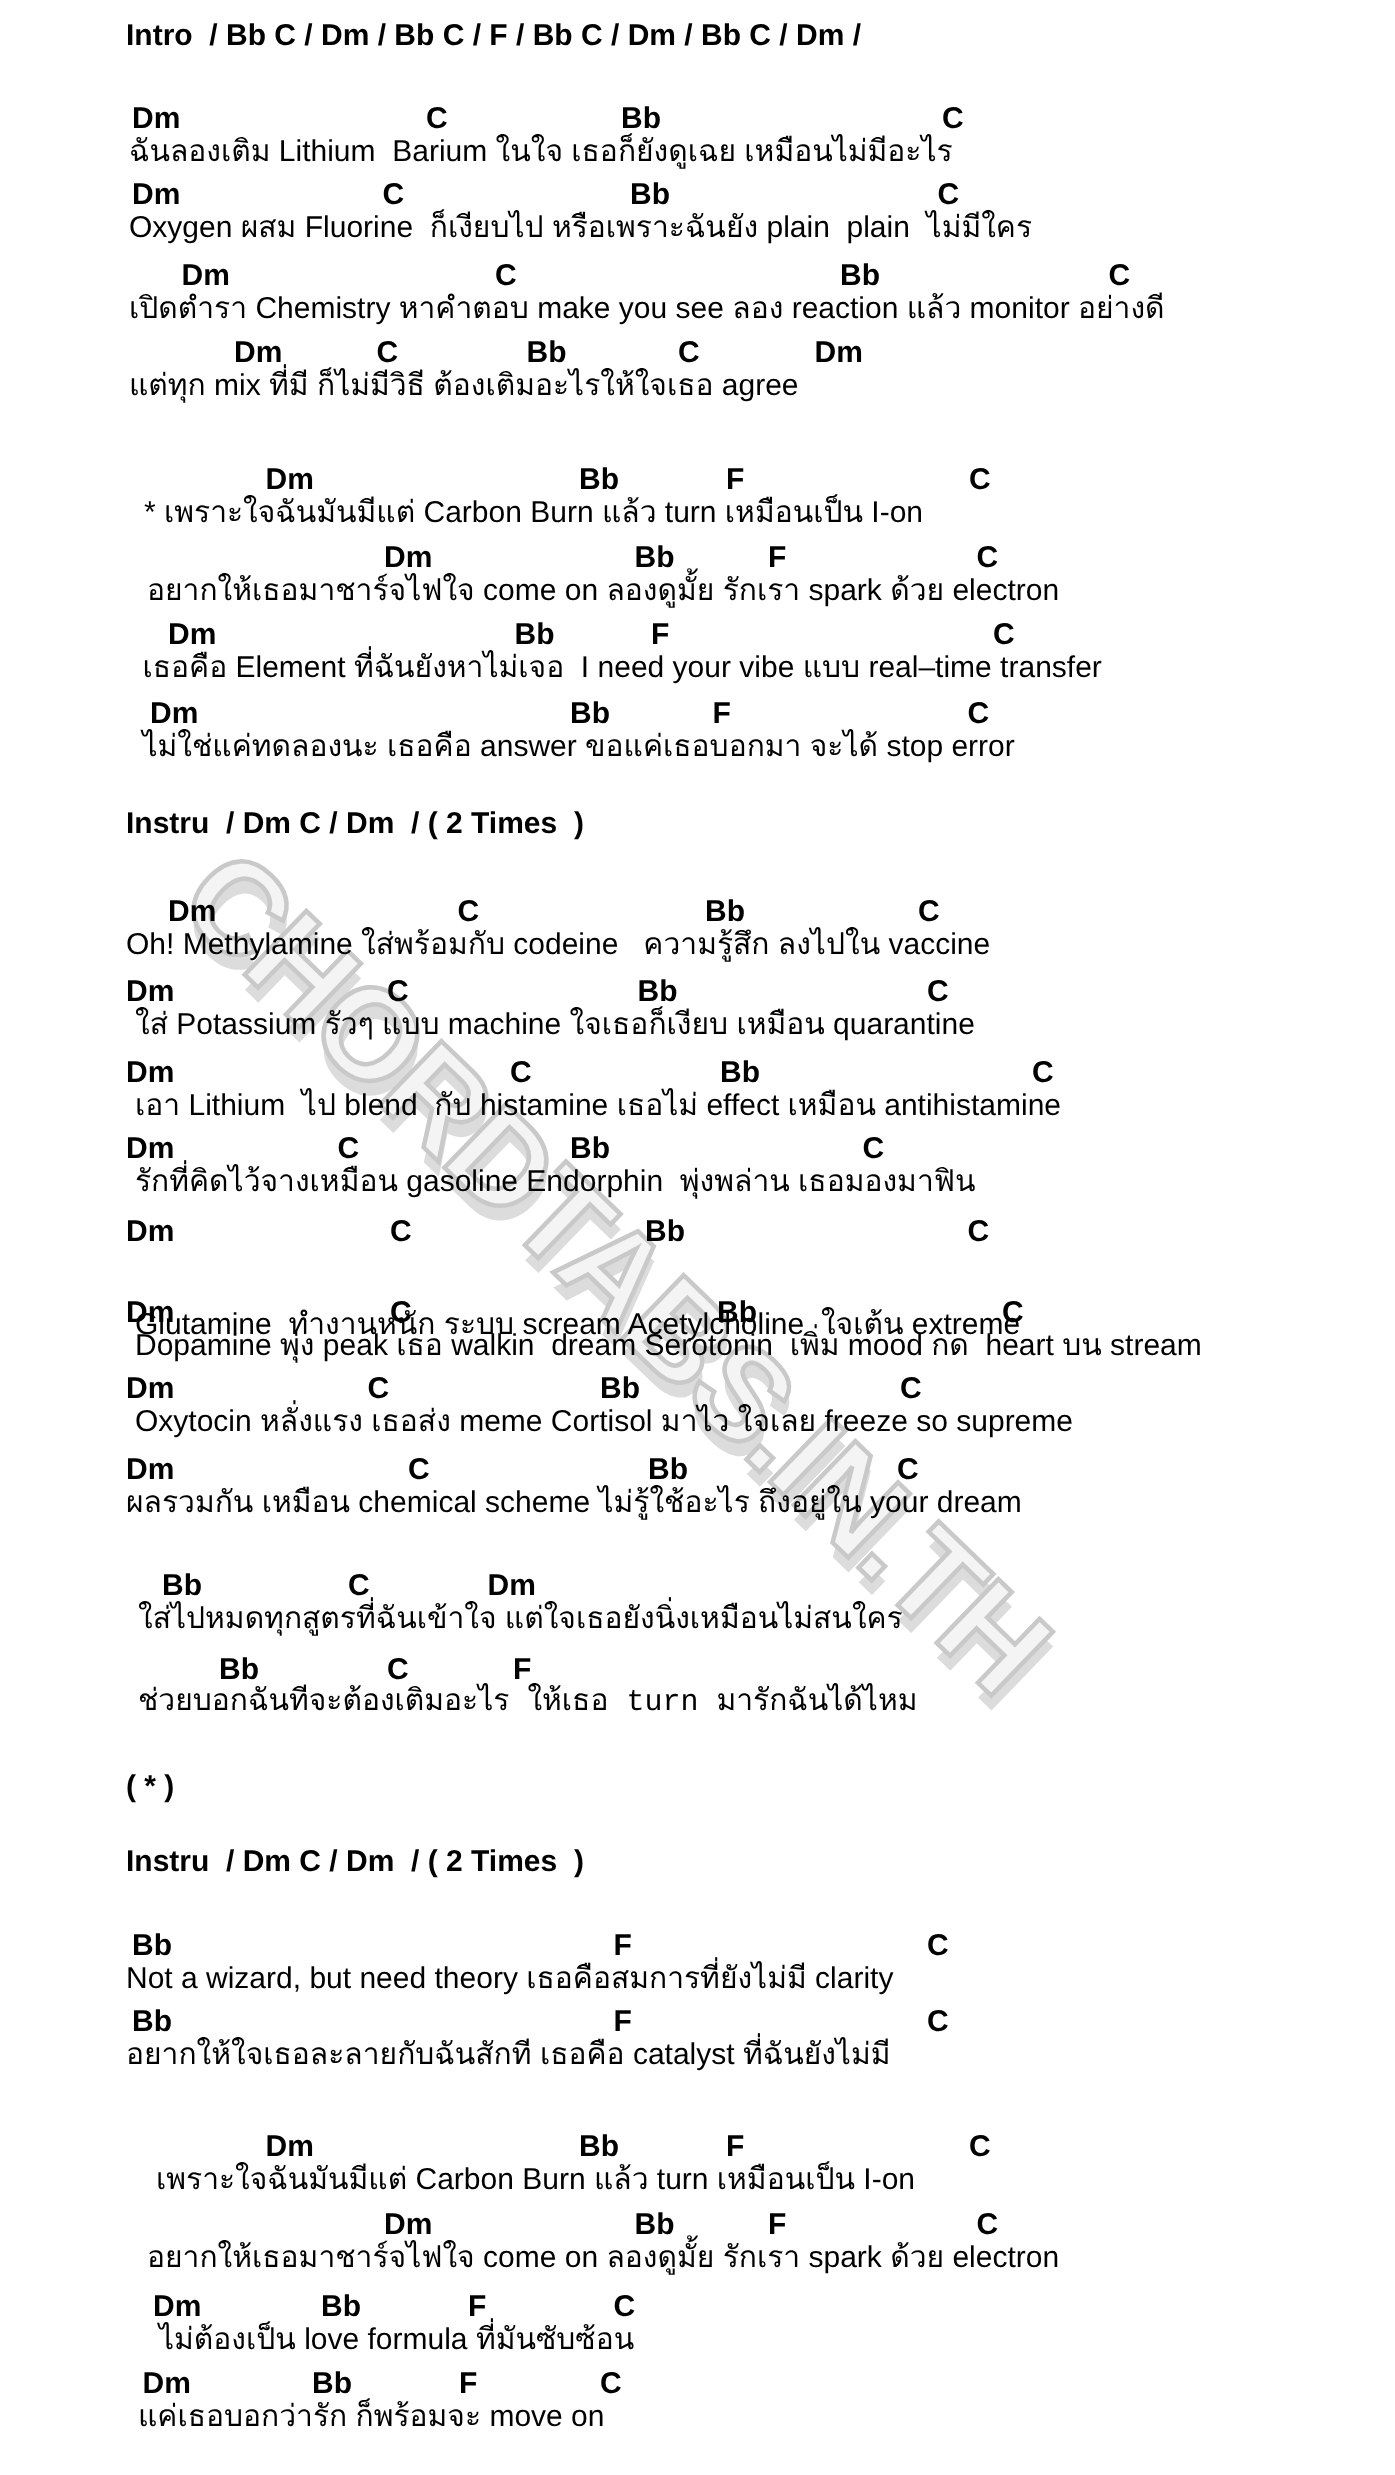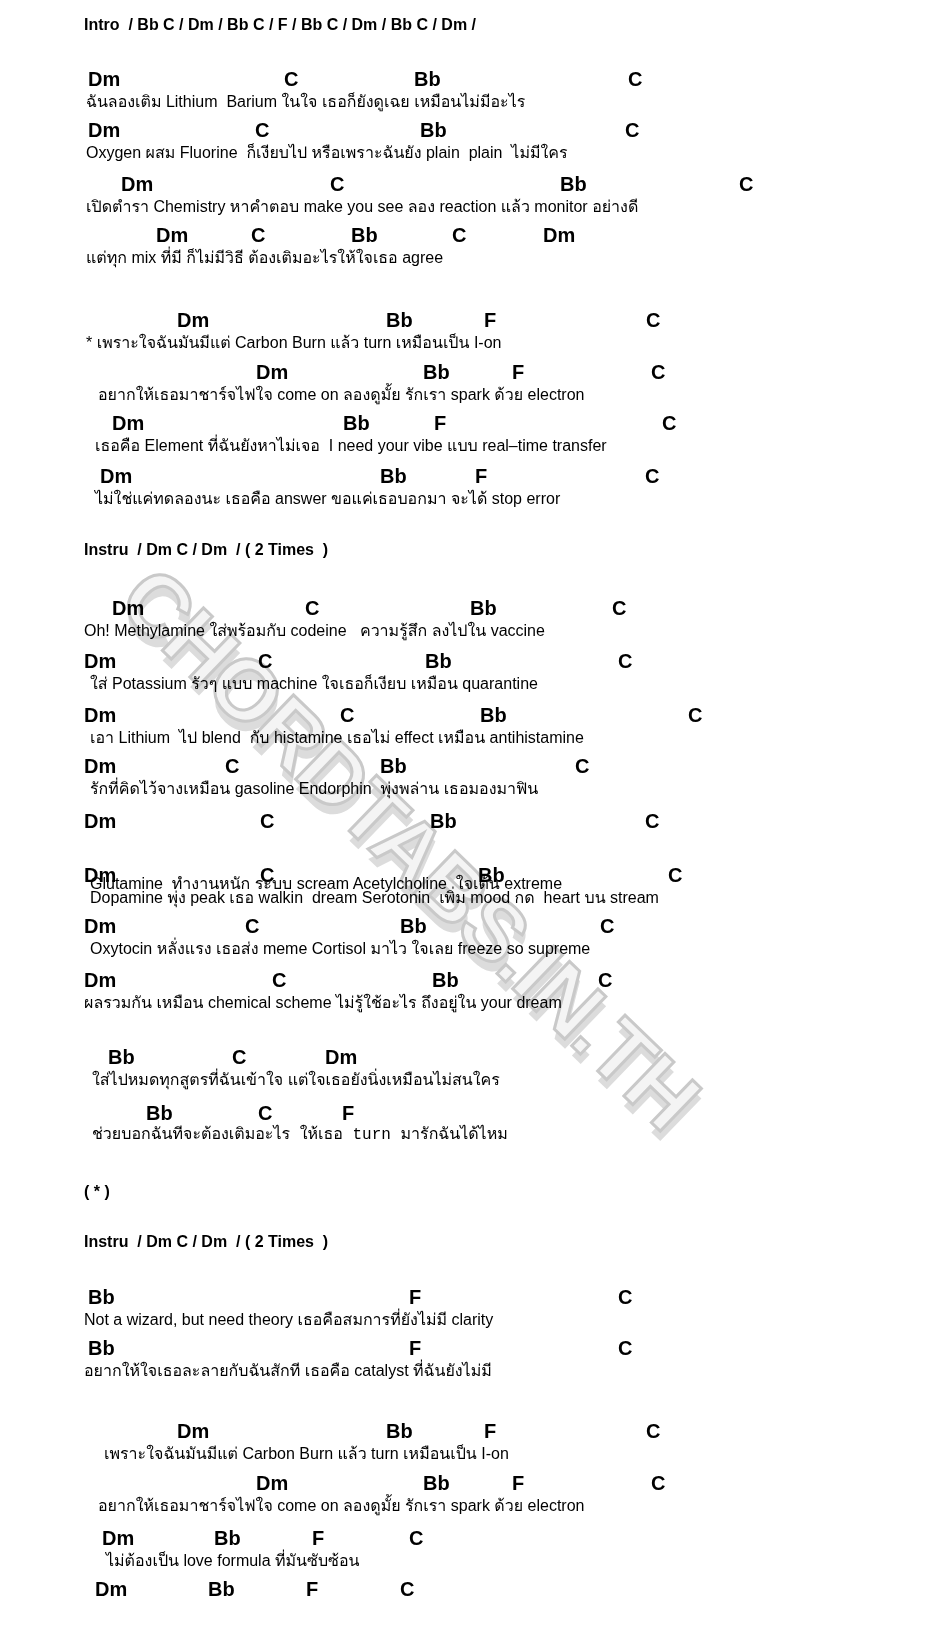--- a/index.html
+++ b/index.html
@@ -25,21 +25,21 @@
     color:#f4f4f4;
     -webkit-text-stroke:3px #c9c9c9;
     text-shadow:7px 7px 0 #dcdcdc;
     z-index:0;
     user-select:none;
   }
   #song-layer{position:absolute;left:0;top:0;right:0;bottom:0;z-index:1;}
   .line{
     position:absolute;
     white-space:pre;
-    font-size:16px;
+    font-size:20px;
     line-height:23px;
   }
   .header{font-weight:bold;}
   .chord-row{position:absolute;left:0;width:100%;height:23px;}
   .chord{
     position:absolute;
     top:0;
     font-weight:bold;
     font-size:20px;
     line-height:23px;
@@ -81,21 +81,21 @@
         <span class="chord" style="left: 452px;">C</span>
         <span class="chord" style="left: 543px;">Dm</span>
       </div>
       <div class="line lyric" style="left: 86px; top: 246px;">แต่ทุก mix ที่มี ก็ไม่มีวิธี ต้องเติมอะไรให้ใจเธอ agree</div>
       <div class="chord-row" style="top: 309px;">
         <span class="chord" style="left: 177px;">Dm</span>
         <span class="chord" style="left: 386px;">Bb</span>
         <span class="chord" style="left: 484px;">F</span>
         <span class="chord" style="left: 646px;">C</span>
       </div>
-      <div class="line lyric" style="left: 86px; top: 331px;">* เพราะใจฉันมันมีแต่ Carbon Burn แล้ว turn เหมือนเป็น I-on</div>
+      <div class="line lyric" style="left: 96px; top: 331px;">* เพราะใจฉันมันมีแต่ Carbon Burn แล้ว turn เหมือนเป็น I-on</div>
       <div class="chord-row" style="top: 361px;">
         <span class="chord" style="left: 256px;">Dm</span>
         <span class="chord" style="left: 423px;">Bb</span>
         <span class="chord" style="left: 512px;">F</span>
         <span class="chord" style="left: 651px;">C</span>
       </div>
       <div class="line lyric" style="left: 98px; top: 383px;">อยากให้เธอมาชาร์จไฟใจ come on ลองดูมั้ย รักเรา spark ด้วย electron</div>
       <div class="chord-row" style="top: 412px;">
         <span class="chord" style="left: 112px;">Dm</span>
         <span class="chord" style="left: 343px;">Bb</span>
@@ -213,14 +213,15 @@
         <span class="chord" style="left: 312px;">F</span>
         <span class="chord" style="left: 409px;">C</span>
       </div>
       <div class="line lyric" style="left: 92px; top: 1549px; margin-left: 14px;">ไม่ต้องเป็น love formula ที่มันซับซ้อน</div>
       <div class="chord-row" style="top: 1578px;">
         <span class="chord" style="left: 95px;">Dm</span>
         <span class="chord" style="left: 208px;">Bb</span>
         <span class="chord" style="left: 306px;">F</span>
         <span class="chord" style="left: 400px;">C</span>
       </div>
+      <div class="line lyric" style="left: 92px; top: 1600px;">แค่เธอบอกว่ารัก ก็พร้อมจะ move on</div>
     </div>
 </div>
 
 </body></html>

